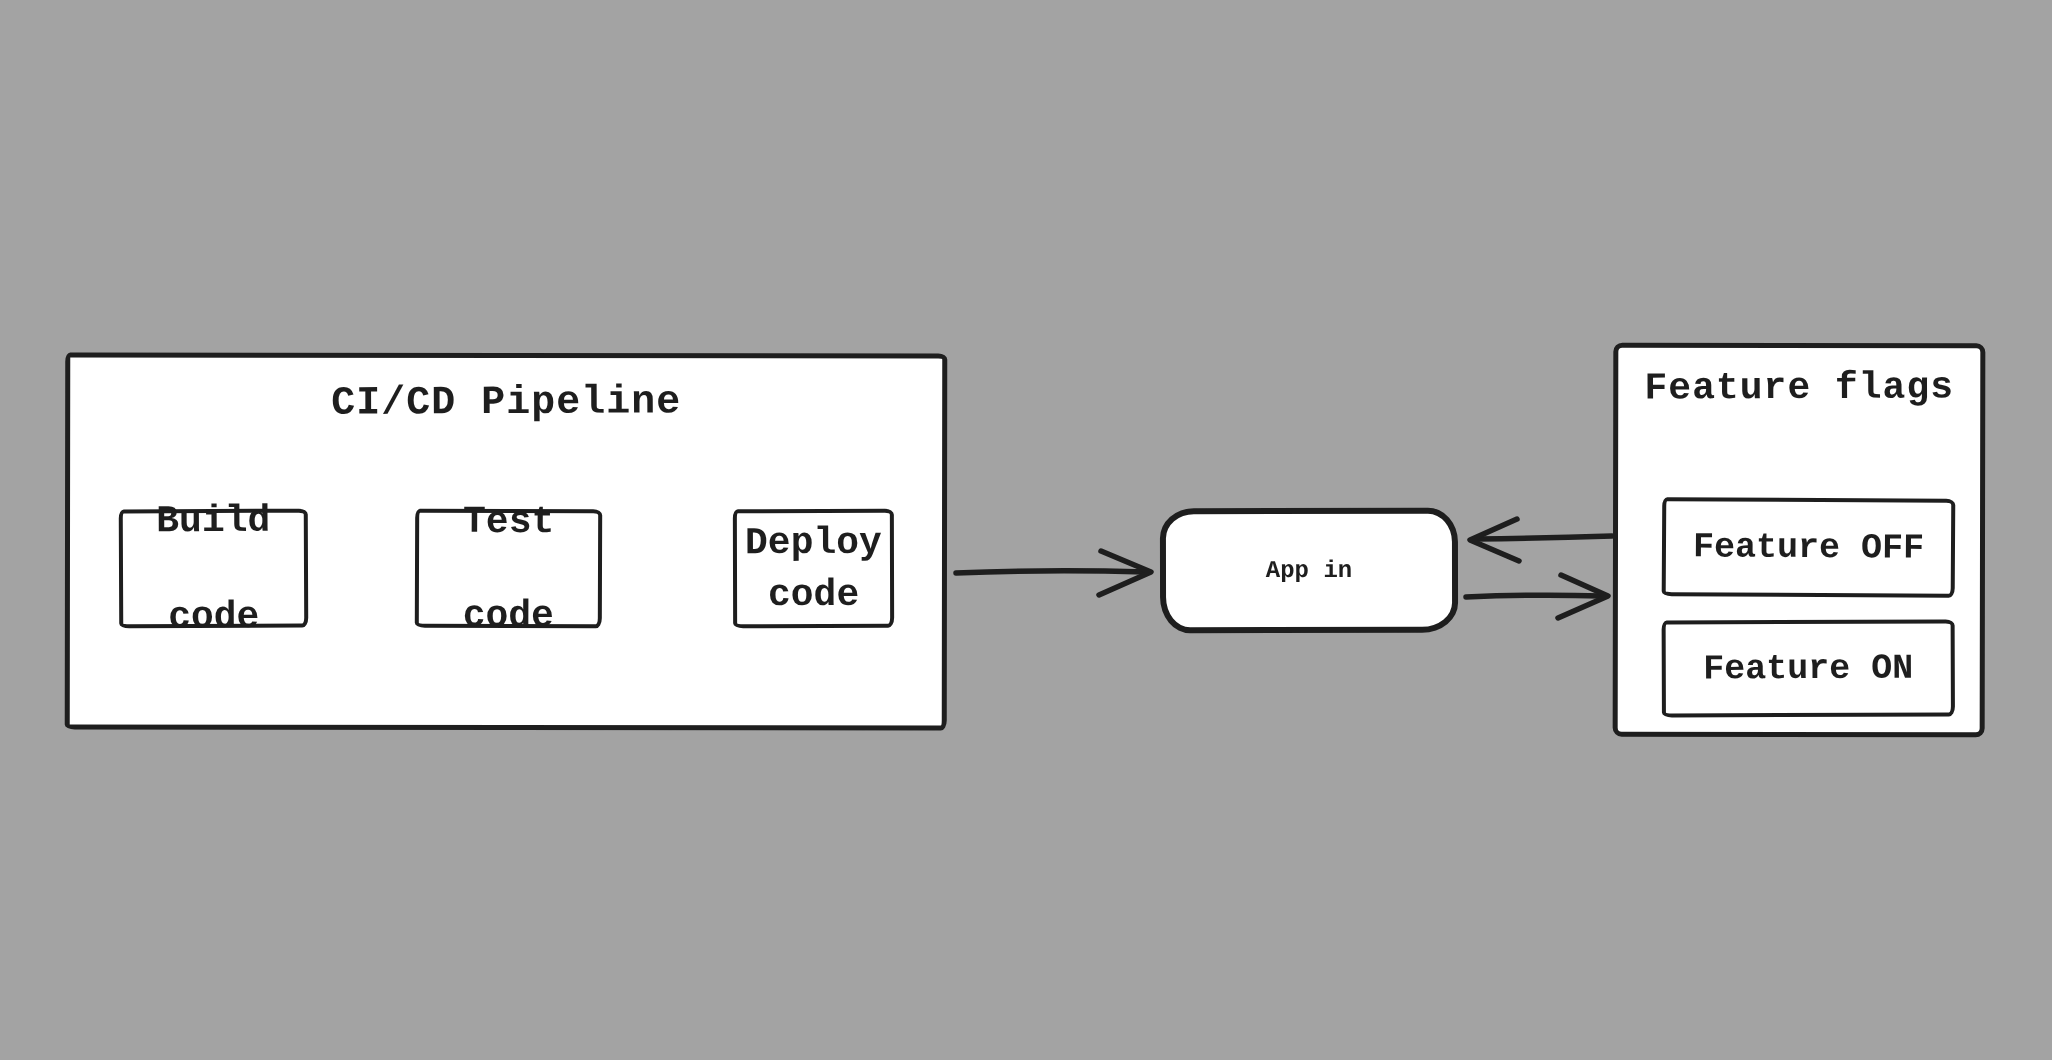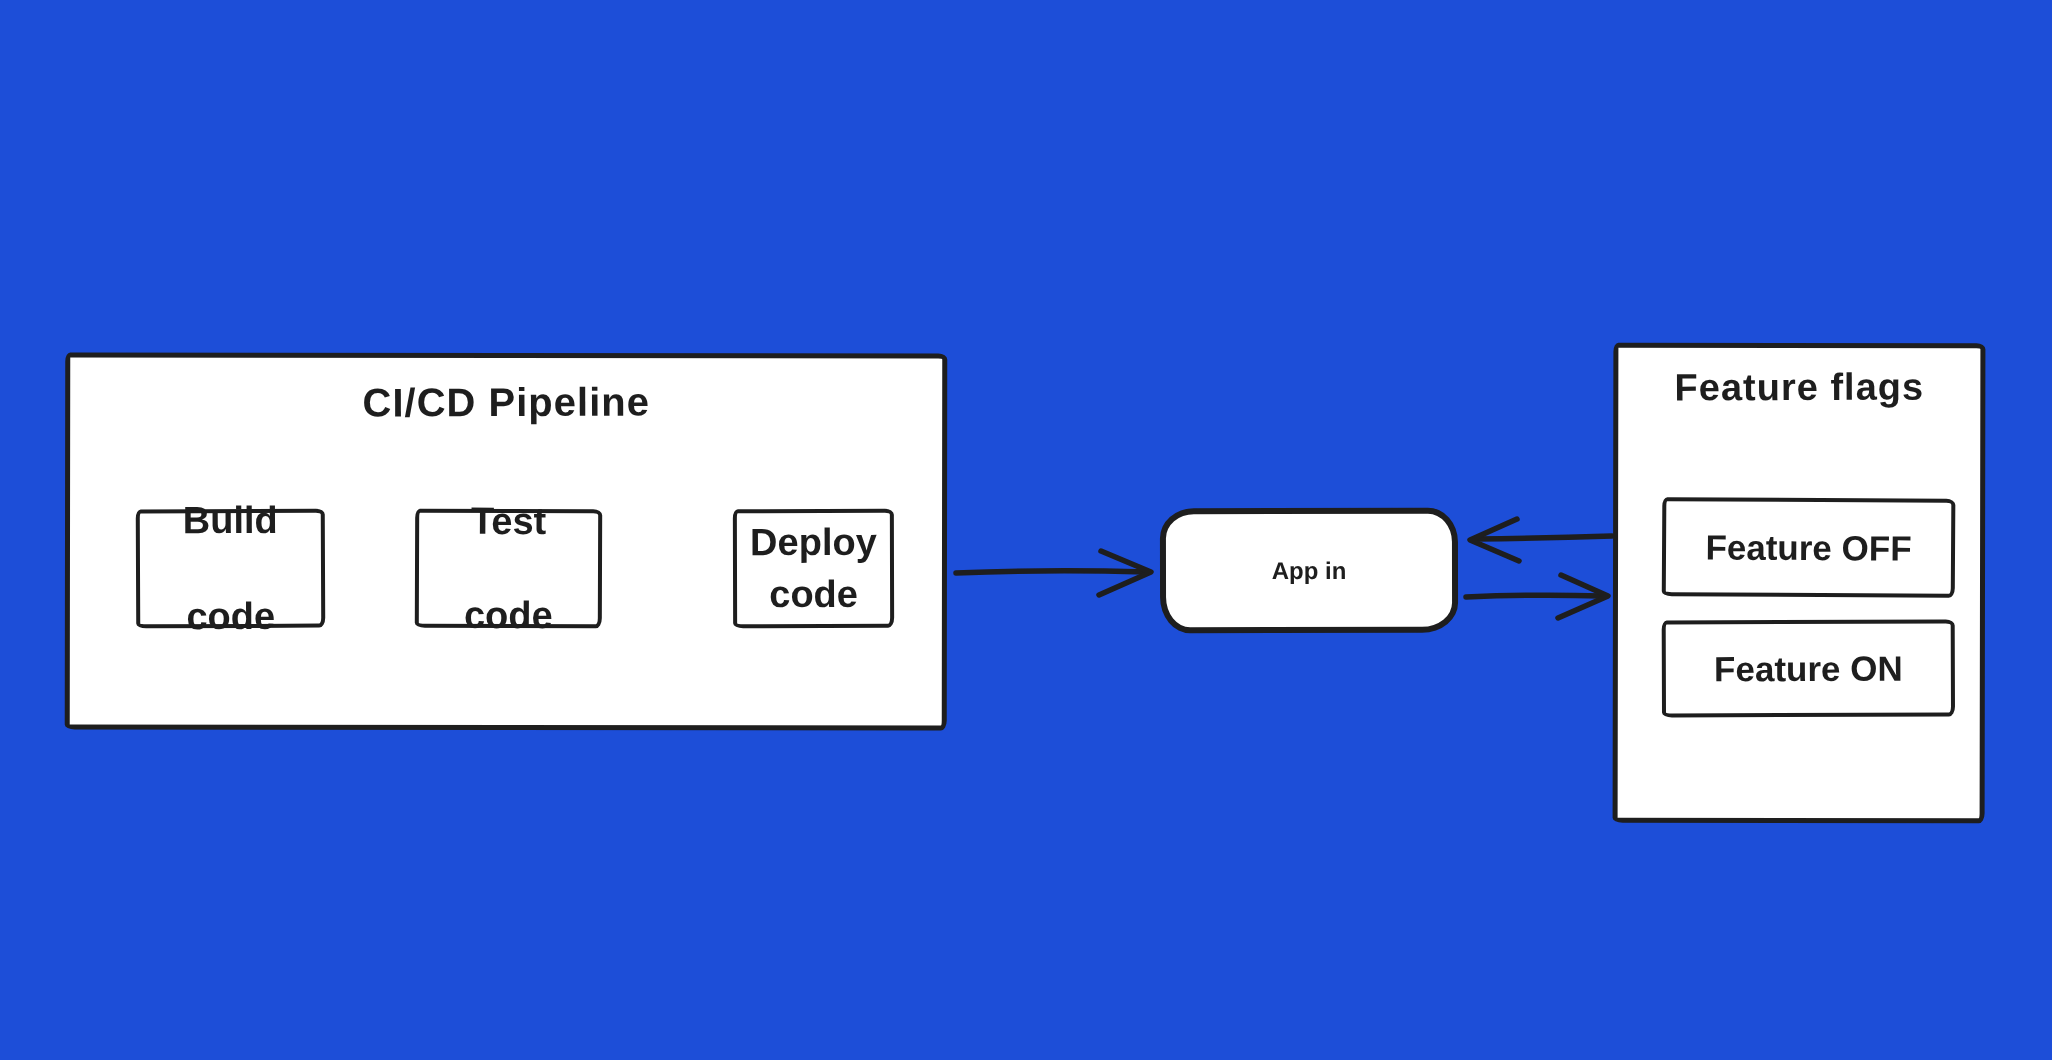--- a/index.html
+++ b/index.html
@@ -1,21 +1,21 @@
 <!DOCTYPE html>
 <html><head>
 <meta charset="utf-8">
 <style>
   html, body { margin: 0; padding: 0; background: #ffffff; }
   .canvas {
     position: relative;
     width: 2052px;
     height: 1060px;
-    background: #1d4ed8;
-    font-family: Liberation Sans, sans-serif;
+    background: #a3a3a3;
+    font-family: Liberation Mono, monospace;
     color: #1e1e1e;
     overflow: hidden;
   }
   .arrows {
     position: absolute;
     left: 0; top: 0;
     width: 2052px; height: 1060px;
     pointer-events: none;
   }
   .arrows path, .arrows polyline {
@@ -50,40 +50,41 @@
     width: 189px; height: 119px; top: 509px;
     display: flex;
     flex-direction: column;
     align-items: center;
     justify-content: center;
     font-size: 38px;
     font-weight: 600;
     line-height: 1.35;
     text-align: center;
   }
-  .stage-build  { left: 136px; transform: rotate(-0.25deg); gap: 44px; }
+  .stage-build  { left: 119px; transform: rotate(-0.25deg); gap: 44px; }
   .stage-test   { left: 415px; width: 187px; transform: rotate(0.2deg); gap: 42px; }
   .stage-deploy { left: 733px; width: 161px; transform: rotate(-0.15deg); }
   .app {
     left: 1160px; top: 508px; width: 298px; height: 125px;
     border-width: 6px;
     border-radius: 34px 30px 36px 30px / 30px 34px 30px 36px;
     display: flex;
     flex-direction: column;
     align-items: center;
     justify-content: center;
     font-size: 24px;
     font-weight: 600;
     line-height: 1.32;
     text-align: center;
     transform: rotate(-0.1deg);
   }
   .ff {
-    left: 1613px; top: 343px; width: 372px; height: 480px;
+    left: 1613px; top: 343px; width: 372px; height: 394px;
     transform: rotate(0.1deg);
+    border-radius: 9px;
   }
   .ff .group-title { margin-top: 18px; font-size: 38px; }
   .flag {
     left: 44px; width: 293px; height: 99px;
     display: flex;
     align-items: center;
     justify-content: center;
     font-size: 35px;
     font-weight: 600;
     text-align: center;

